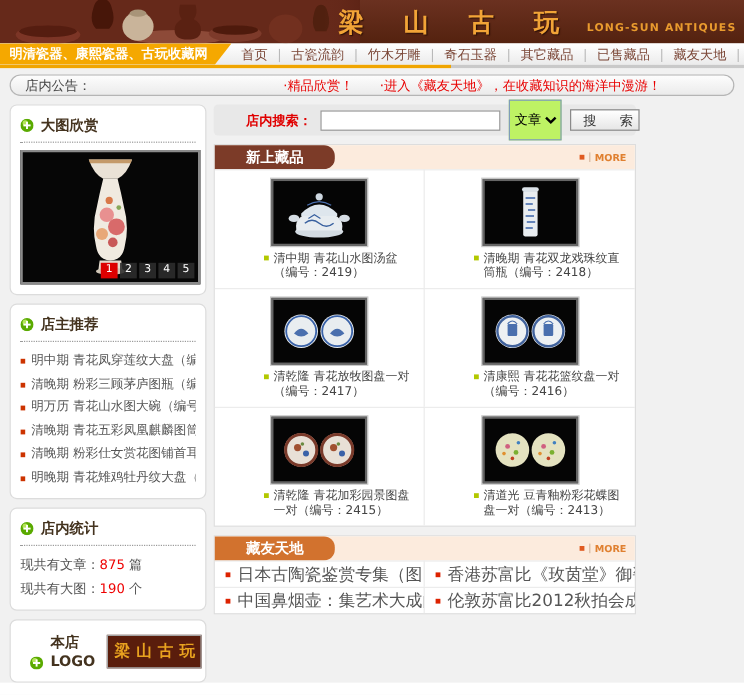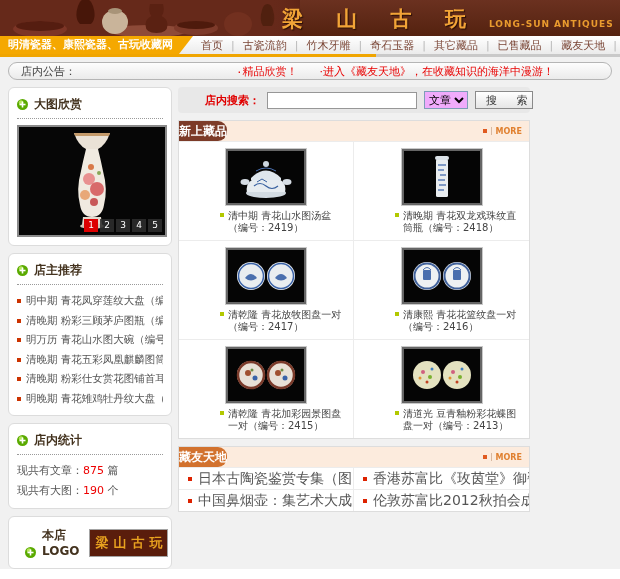--- a/index.html
+++ b/index.html
@@ -21,21 +21,21 @@
 .nav-sep{color:#b9b9b9;}
 .nav-stripe{height:3px;background:linear-gradient(90deg,#f0a500 0,#f0a500 376px,#c9c9c9 376px,#c9c9c9 100%);}
 
 
 .page{background:#f1f1f1;padding:5px 8px 0 8px;}
 
 
 .announce{background:linear-gradient(#fdfdfd,#ebebeb);border:1px solid #b5b5b5;border-radius:9px;height:18px;display:flex;align-items:center;padding:0 12px;margin-bottom:7px;}
 .announce-label{color:#444;}
 .announce-item{color:#e80000;cursor:pointer;}
-.announce-item.first{margin-left:160px;font-family:Liberation Mono, monospace;}
+.announce-item.first{margin-left:160px;}
 .announce-item.second{margin-left:22px;}
 
 
 .content-row{display:flex;align-items:flex-start;gap:6px;}
 .sidebar{width:164px;display:flex;flex-direction:column;gap:7px;flex:none;}
 .side-box{background:#fff;border:1px solid #dcdcdc;border-radius:6px;padding:6px 8px 7px;}
 .side-title{display:flex;align-items:center;gap:6px;font-weight:bold;color:#44331f;font-size:12px;padding:2px 0 5px;border-bottom:1px dotted #9a9a9a;margin-bottom:6px;}
 .icon-green{flex:none;display:block;}
 
 
@@ -55,26 +55,26 @@
 
 .logo-row{display:flex;align-items:center;gap:10px;padding:4px 0 3px 8px;}
 .logo-title{font-weight:bold;color:#44331f;font-size:12px;display:flex;align-items:flex-end;gap:6px;}
 .shop-logo{width:88px;height:28px;background:#5a1d0c;border:1px solid #a3a3a3;color:#e8a21f;font-family:"DejaVu Serif","Liberation Serif",serif;font-weight:bold;font-size:13px;letter-spacing:5px;display:flex;align-items:center;justify-content:center;cursor:pointer;white-space:nowrap;padding-left:5px;}
 
 
 .main-col{width:352px;display:flex;flex-direction:column;gap:7px;flex:none;}
 .search-bar{background:#e8e8e8;border-radius:4px;height:26px;display:flex;align-items:center;gap:7px;padding:0 9px;}
 .search-label{color:#e00000;font-weight:bold;white-space:nowrap;margin-left:11px;}
 .search-input{width:150px;height:17px;border:1px solid #979797;background:#fff;font-size:11px;padding:0 3px;}
-.search-select{height:18px;font-size:11px;border:1px solid #7f9db9;background:#f0abfc;width:46px;}
+.search-select{height:34px;font-size:11px;border:1px solid #7f9db9;background:#bef264;width:46px;}
 .search-btn{height:18px;width:58px;border:1px solid #8a8a8a;background:linear-gradient(#ffffff,#e6e6e6);font-size:11px;letter-spacing:8px;padding-left:10px;cursor:pointer;color:#333;font-family:inherit;white-space:nowrap;}
 
 .panel{background:#fff;border:1px solid #ddd;}
 .panel-head{height:20px;display:flex;align-items:center;background:#fcebdd;}
-.panel-label{height:20px;line-height:20px;padding:0 0;color:#fff;font-weight:bold;font-size:12px;border-radius:0 9px 9px 0;white-space:nowrap;}
+.panel-label{height:20px;line-height:20px;padding:0 26px;color:#fff;font-weight:bold;font-size:12px;border-radius:0 9px 9px 0;white-space:nowrap;}
 .panel-label.maroon{background:#7c3b28;}
 .panel-label.orange{background:#d2722e;}
 .panel-more{margin-left:auto;display:flex;align-items:center;gap:4px;padding-right:7px;color:#e08030;font-size:8px;font-weight:bold;cursor:pointer;}
 .more-sq{width:4px;height:4px;background:#e05a20;}
 .more-sep{width:1px;height:8px;background:#d8b8a0;}
 
 
 .prod-grid{display:grid;grid-template-columns:1fr 1fr;}
 .prod-cell{border-top:1px solid #ececec;padding:7px 7px 6px;display:flex;flex-direction:column;align-items:center;gap:5px;cursor:pointer;}
 .prod-cell:nth-child(odd){border-right:1px solid #ececec;}

